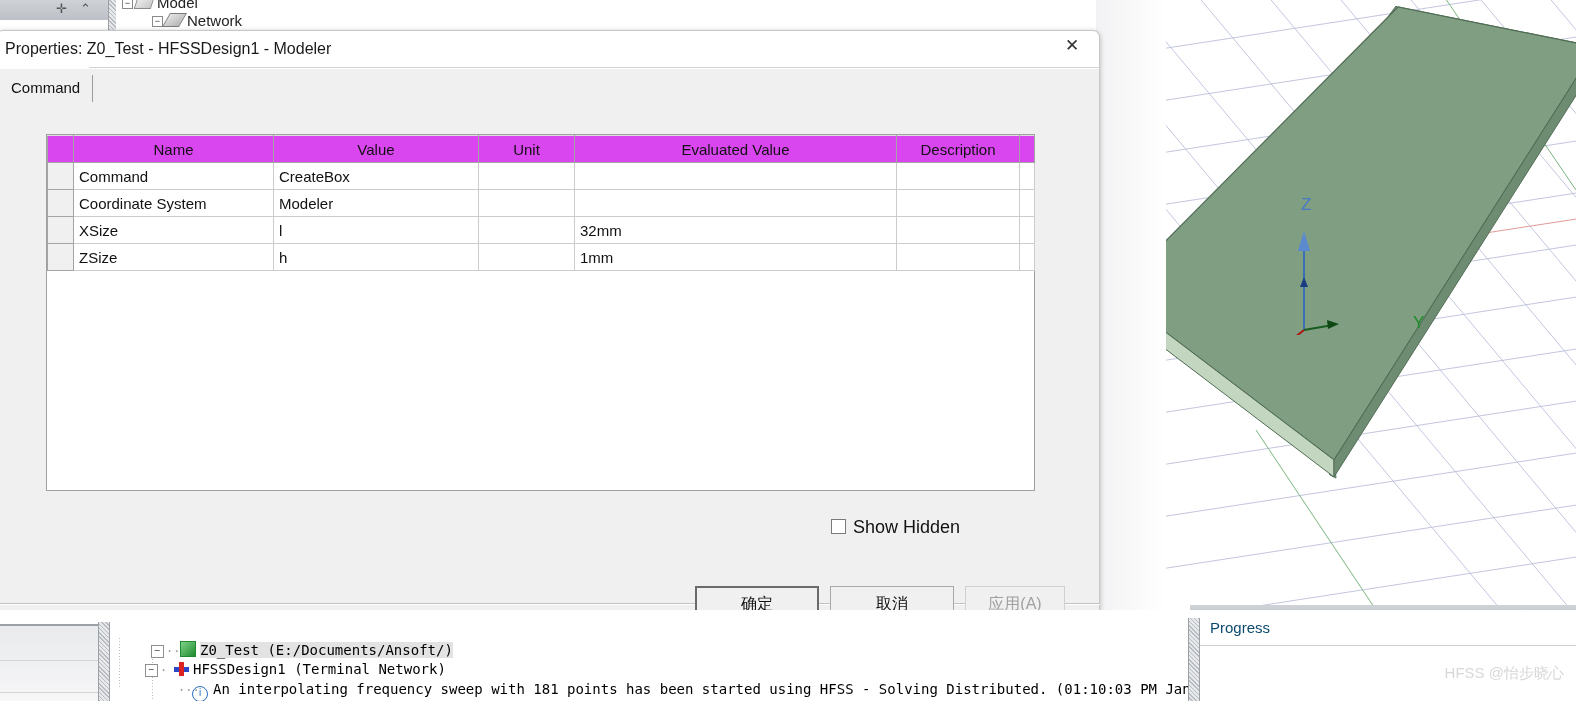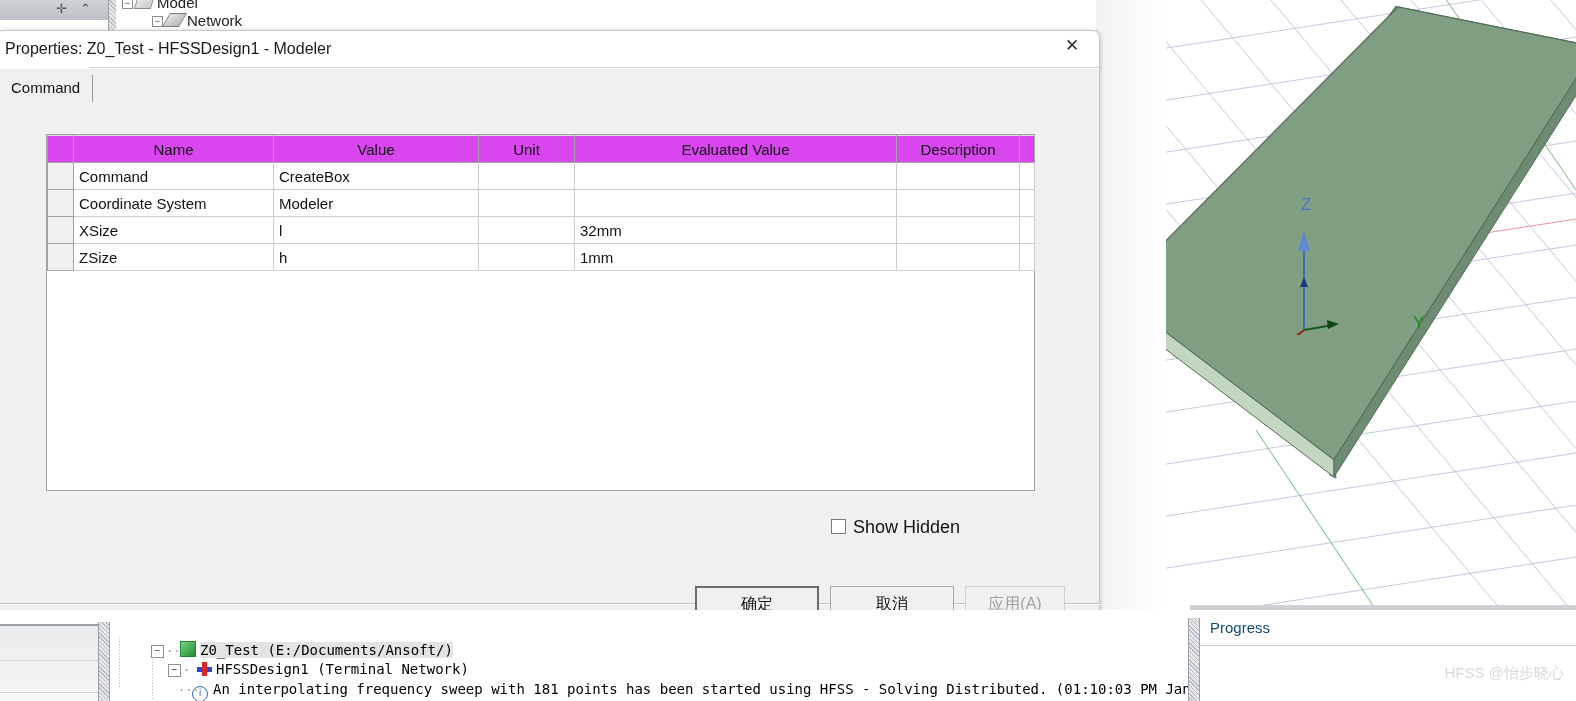--- a/index.html
+++ b/index.html
@@ -565,21 +565,21 @@
   <div class="vsplit"></div>
 
   <div class="msg-pane">
     <div class="vguide" style="left:9px; top:20px; height:50px;"></div>
     <div class="vguide" style="left:42px; top:38px; height:50px;"></div>
 
     <div class="msg-line" style="left:2px; top:21px;margin-left:39px;">
       <span class="expander">−</span><span class="dotline">··</span><span class="proj-icon"></span><span class="sel-bg">Z0_Test  (E:/Documents/Ansoft/)</span>
     </div>
 
-    <div class="msg-line" style="left:35px; top:42px;margin-left:23px;">
+    <div class="msg-line" style="left:35px; top:42px;">
       <span class="expander">−</span><span class="dotline">·</span><span class="design-icon"></span><span>HFSSDesign1  (Terminal Network)</span>
     </div>
 
     <div class="msg-line" style="left:68px; top:63px;">
       <span class="dotline">···</span><span class="info-icon">i</span><span>An interpolating frequency sweep with 181 points has been started using HFSS - Solving Distributed.  (01:10:03 PM  Jan 16,  2024)</span>
     </div>
 
   </div>
 
   <div class="prog-split"></div>

